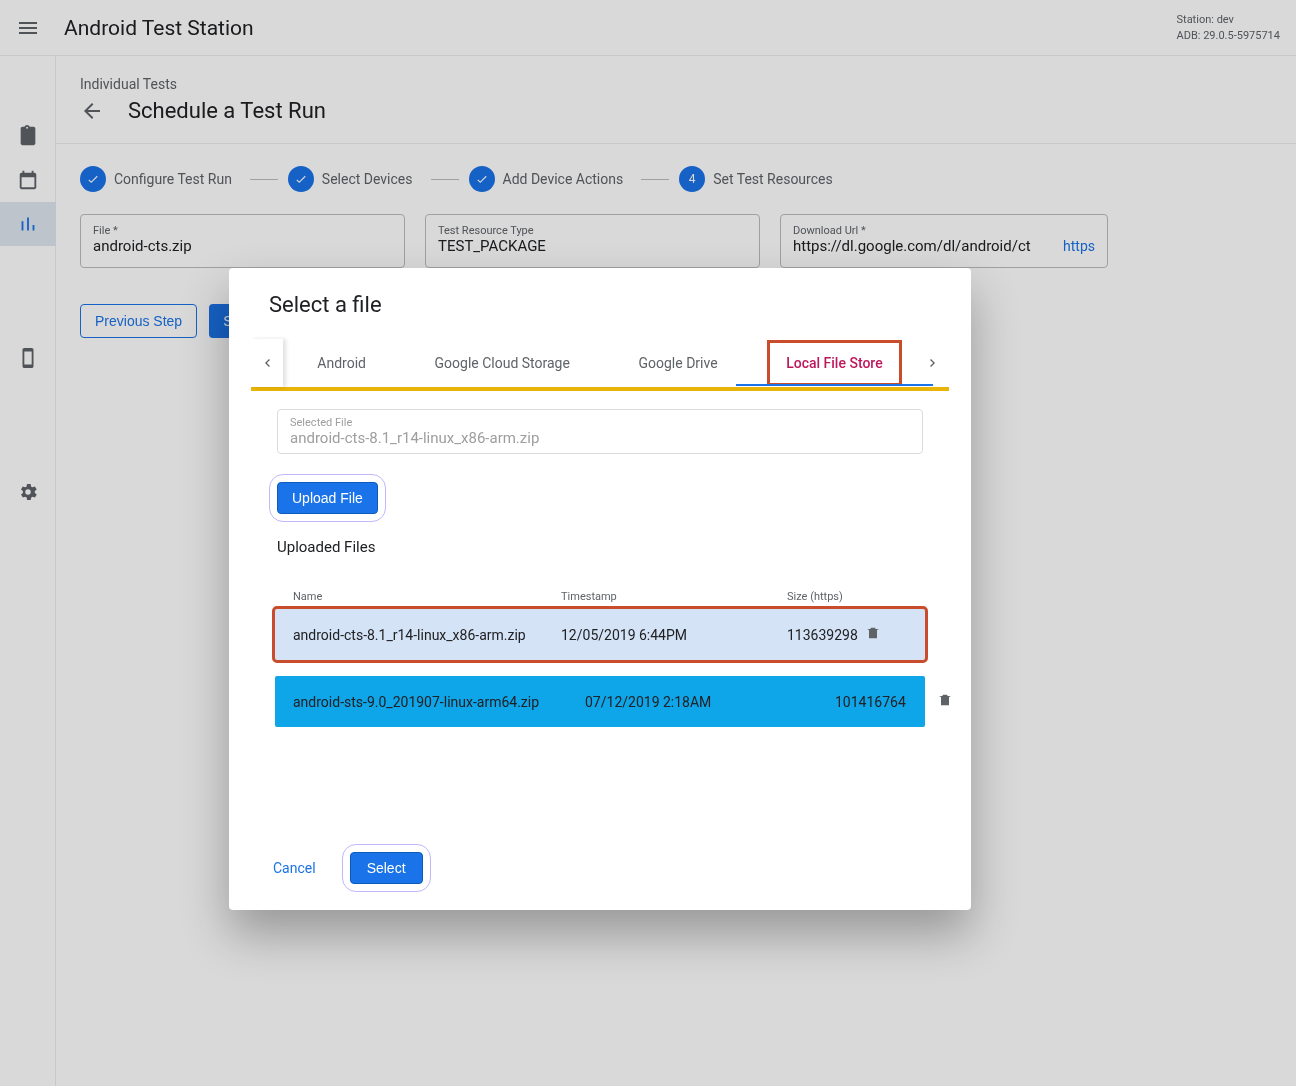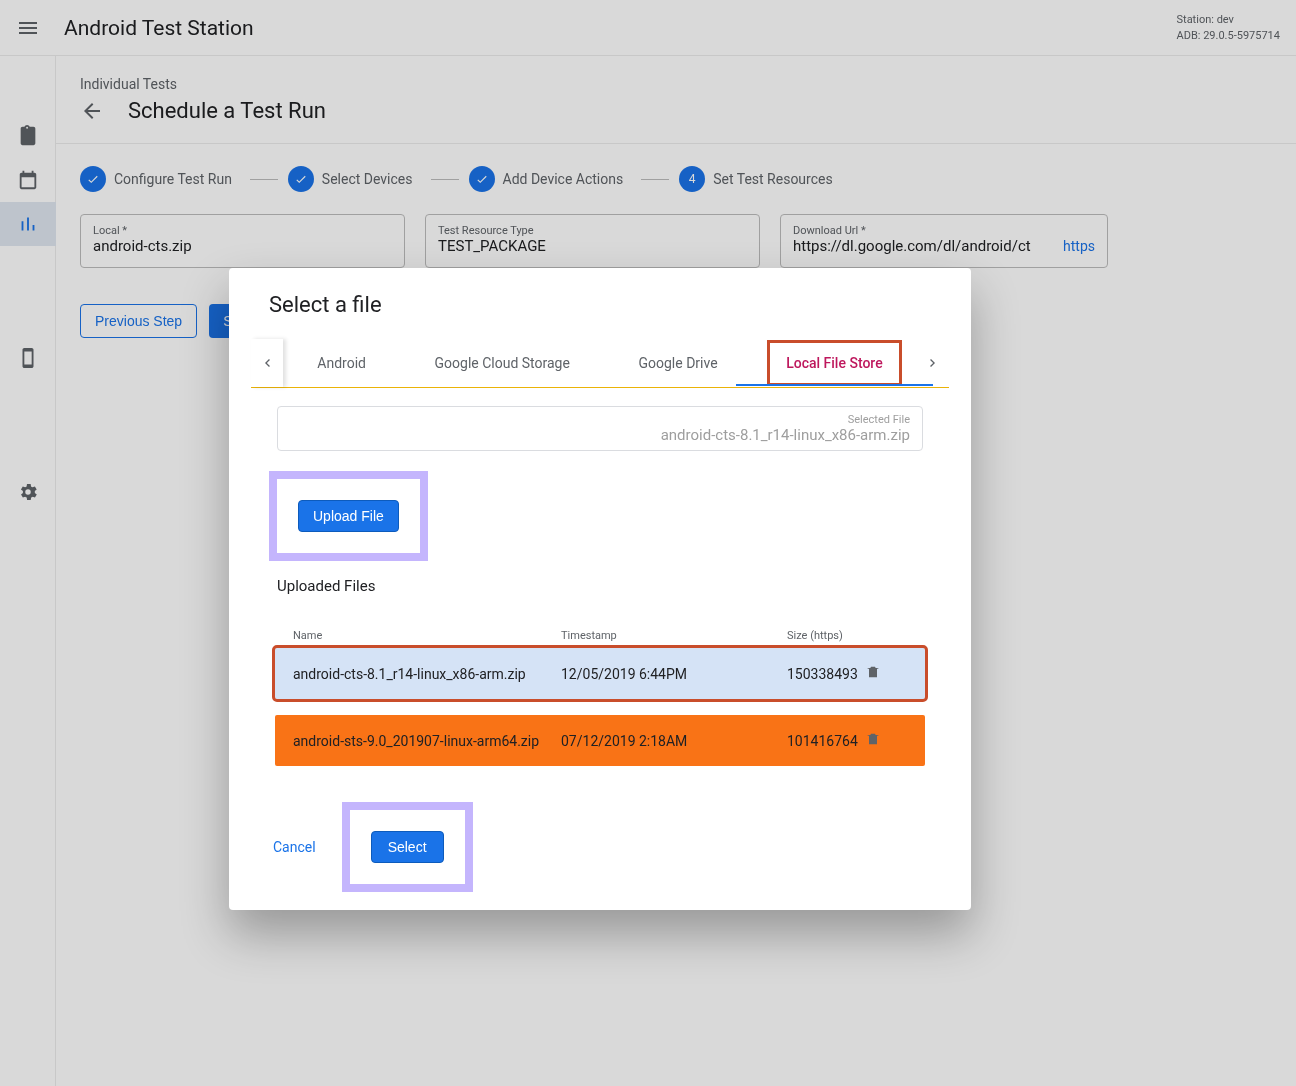--- a/index.html
+++ b/index.html
@@ -217,21 +217,21 @@
     .dialog-title {
       font-size: 22px;
       color: #202124;
       margin-bottom: 22px;
       padding-left: 18px;
     }
     
     .tabs {
       display: flex;
       align-items: center;
-      border-bottom: 1px solid #eab308;
+      border-bottom: 4px solid #eab308;
       margin-bottom: 18px;
     }
     .tab-nav {
       width: 32px;
       height: 48px;
       display: flex;
       align-items: center;
       justify-content: center;
       color: #5f6368;
       cursor: pointer;
@@ -270,40 +270,39 @@
     }
     
     .selected-file-wrap {
       padding: 0 26px;
     }
     .selected-file {
       border: 1px solid #dadce0;
       border-radius: 4px;
       padding: 6px 12px;
       margin-bottom: 20px;
-      text-align: right;
     }
     .selected-file-label {
       font-size: 11px;
       color: #9e9e9e;
     }
     .selected-file-value {
       font-size: 15px;
       color: #9e9e9e;
     }
     
     .upload-wrap {
       padding: 0 18px;
       margin-bottom: 16px;
     }
     .highlighted-box {
       display: inline-block;
-      border: 8px solid #c4b5fd;
-      padding: 21px;
-      border-radius: 0;
+      border: 1px solid #c4b5fd;
+      padding: 7px;
+      border-radius: 14px;
     }
     .upload-btn {
       background: #1a73e8;
       color: #fff;
       border: 1px solid #0d5bbc;
       border-radius: 4px;
       padding: 7px 14px;
       font-size: 14px;
       cursor: pointer;
     }
@@ -334,22 +333,23 @@
       align-items: center;
       font-size: 14px;
       color: #202124;
       padding: 16px 18px;
       border-radius: 2px;
     }
     .table-row.selected {
       background: #d5e3f6;
     }
     .table-row.alt {
-      background: #f97316;
+      background: #0ea5e9;
       margin-top: 16px;
+      gap: 24px;
     }
     .table-row.highlighted-row {
       outline: 3px solid #c94d2b;
       outline-offset: 0;
     }
     .delete-icon {
       width: 16px; height: 16px;
       color: #5f6368;
     }
     
@@ -463,21 +463,21 @@
     </div>
     <span class="step-connector"></span>
     <div class="step">
       <span class="step-circle">4</span>
       <span class="step-label">Set Test Resources</span>
     </div>
   </div>
 
   <div class="form-row">
     <div class="form-field" style="flex:0 0 325px">
-      <span class="form-field-label">Local *</span>
+      <span class="form-field-label">File *</span>
       <input class="form-field-value" value="android-cts.zip" style="">
     </div>
     <div class="form-field" style="flex:0 0 335px">
       <span class="form-field-label">Test Resource Type</span>
       <input class="form-field-value" value="TEST_PACKAGE" style="">
     </div>
     <div class="form-field" style="flex:0 0 328px">
       <span class="form-field-label">Download Url *</span>
       <div class="form-field-url">
         <input class="form-field-value" value="https://dl.google.com/dl/android/ct" style="">
@@ -535,21 +535,21 @@
     <div class="table-header">
       <span class="col-name">Name</span>
       <span class="col-ts">Timestamp</span>
       <span class="col-size">Size (https)</span>
       <span class="col-del"></span>
     </div>
 
     <div class="table-row selected highlighted-row">
       <span class="col-name">android-cts-8.1_r14-linux_x86-arm.zip</span>
       <span class="col-ts">12/05/2019 6:44PM</span>
-      <span class="col-size">150338493</span>
+      <span class="col-size">113639298</span>
       <span class="col-del">
         <svg class="delete-icon" viewBox="0 0 24 24" fill="currentColor">
             <path d="M6 7h12v13H6zM9 4h6l1 2h4v1H4V6h4z"></path>
           </svg>
       </span>
     </div>
 
     <div class="table-row alt">
       <span class="col-name">android-sts-9.0_201907-linux-arm64.zip</span>
       <span class="col-ts">07/12/2019 2:18AM</span>

